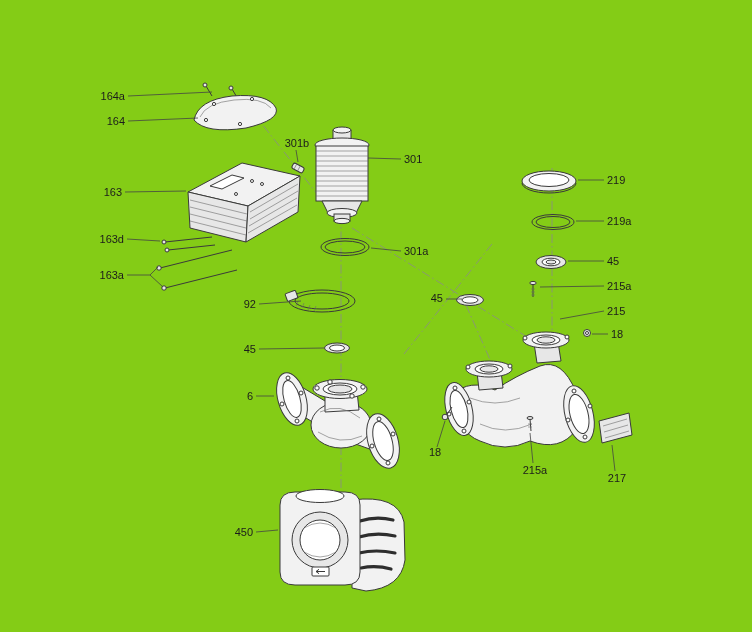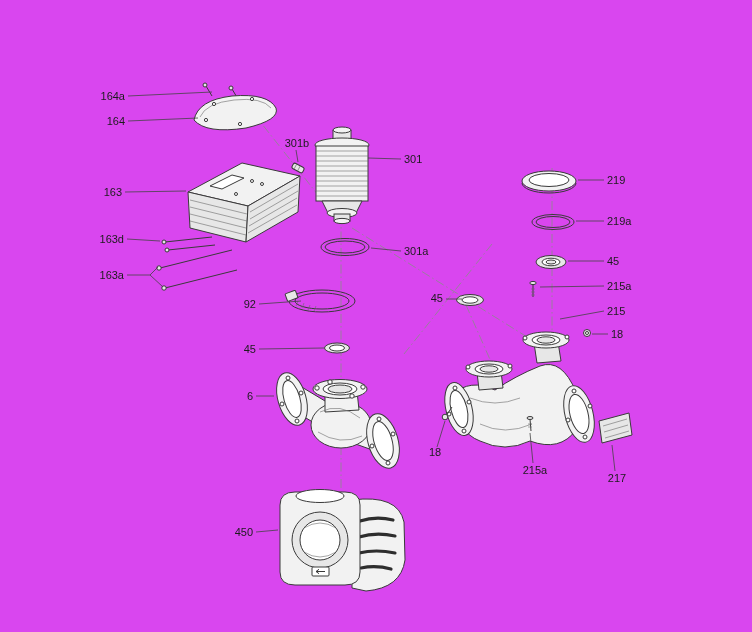--- a/index.html
+++ b/index.html
@@ -1,16 +1,16 @@
 <!DOCTYPE html>
 <html><head>
 <meta charset="utf-8">
 <style>
   html,body{margin:0;padding:0;background:#ffffff;}
-  .canvas{position:relative;width:752px;height:632px;background:#d946ef;overflow:hidden;}
+  .canvas{position:relative;width:752px;height:632px;background:#84cc16;overflow:hidden;}
   svg{display:block;}
   svg text{font:11px "Liberation Sans", sans-serif; fill:#1c1c1c;}
   .ta-e{text-anchor:end}
   .ta-m{text-anchor:middle}
   .ln{stroke:#444;stroke-width:.8;fill:none}
   .ax{stroke:#8a8a8a;stroke-width:.8;fill:none;stroke-dasharray:9 3 1.5 3}
   .p{stroke:#3a3a3a;stroke-width:1;fill:none}
   .pf{stroke:#3a3a3a;stroke-width:1;fill:#f2f2f2}
   .pf2{stroke:#3a3a3a;stroke-width:1;fill:#e7e7e7}
   .pf3{stroke:#3a3a3a;stroke-width:1;fill:#ffffff}

